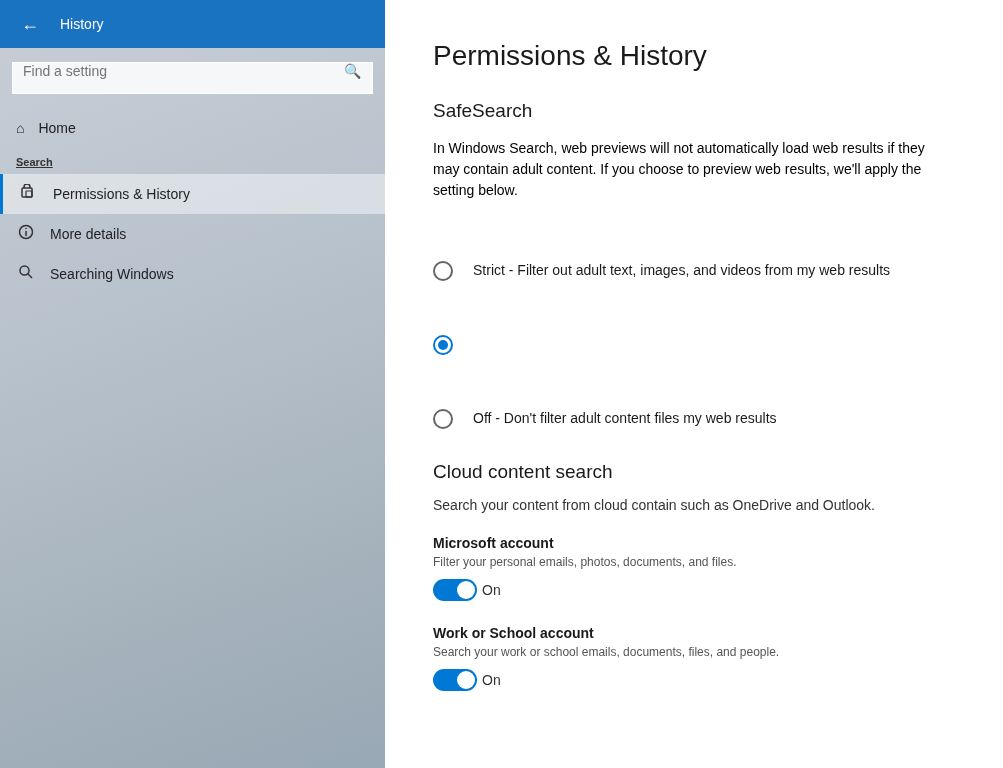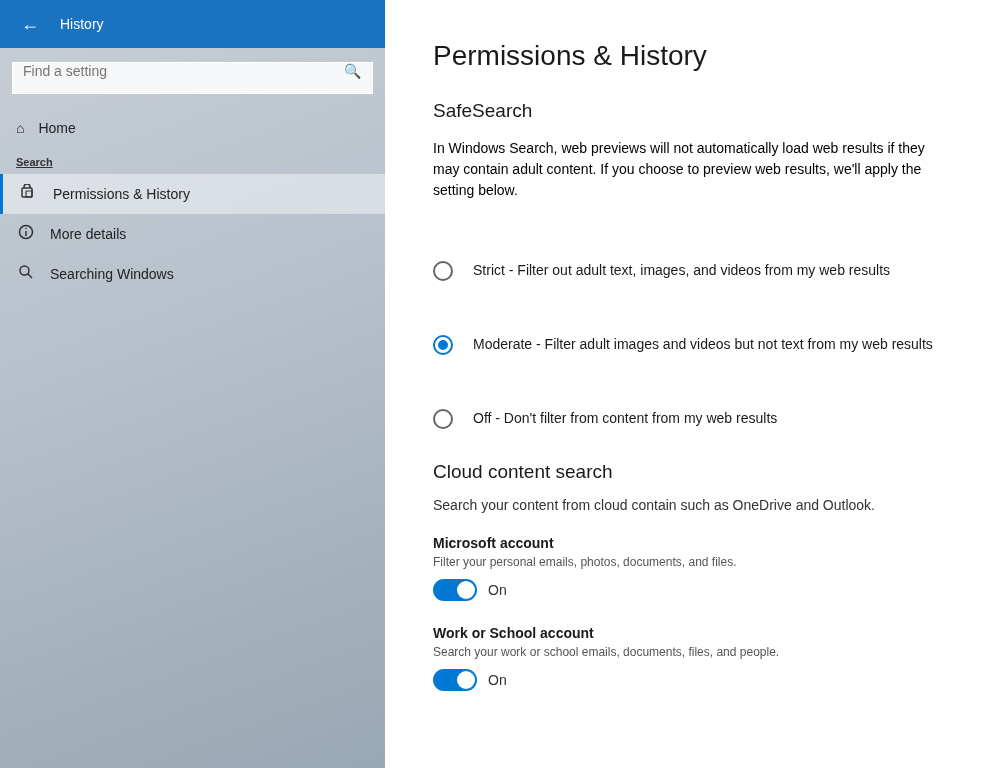--- a/index.html
+++ b/index.html
@@ -216,21 +216,21 @@
 
     .account-desc {
       font-size: 12px;
       color: #555;
       margin-bottom: 10px;
     }
 
     .toggle-row {
       display: flex;
       align-items: center;
-      gap: 11px;
+      gap: 5px;
     }
 
     .toggle {
       width: 44px;
       height: 22px;
       border-radius: 11px;
       background: #0078d4;
       position: relative;
       cursor: pointer;
     }
@@ -325,27 +325,26 @@
     <div class="radio-item">
       <div class="radio-outer">
       </div>
       <span class="radio-label">Strict - Filter out adult text, images, and videos from my web results</span>
     </div>
 
     <div class="radio-item">
       <div class="radio-outer checked">
         <div class="radio-inner"></div>
       </div>
-      <span class="radio-label">Moderate - Filter adult images and videos but not text from my web results</span>
     </div>
 
     <div class="radio-item">
       <div class="radio-outer">
       </div>
-      <span class="radio-label">Off - Don't filter from content from my web results</span>
+      <span class="radio-label">Off - Don't filter adult content files my web results</span>
     </div>
 
   </div>
 
   <div class="cloud-section">
     <h2 class="cloud-title">Cloud content search</h2>
     <p class="cloud-desc">Search your content from cloud contain such as OneDrive and Outlook.</p>
 
     <div class="account-section">
       <div class="account-name">Microsoft account</div>

